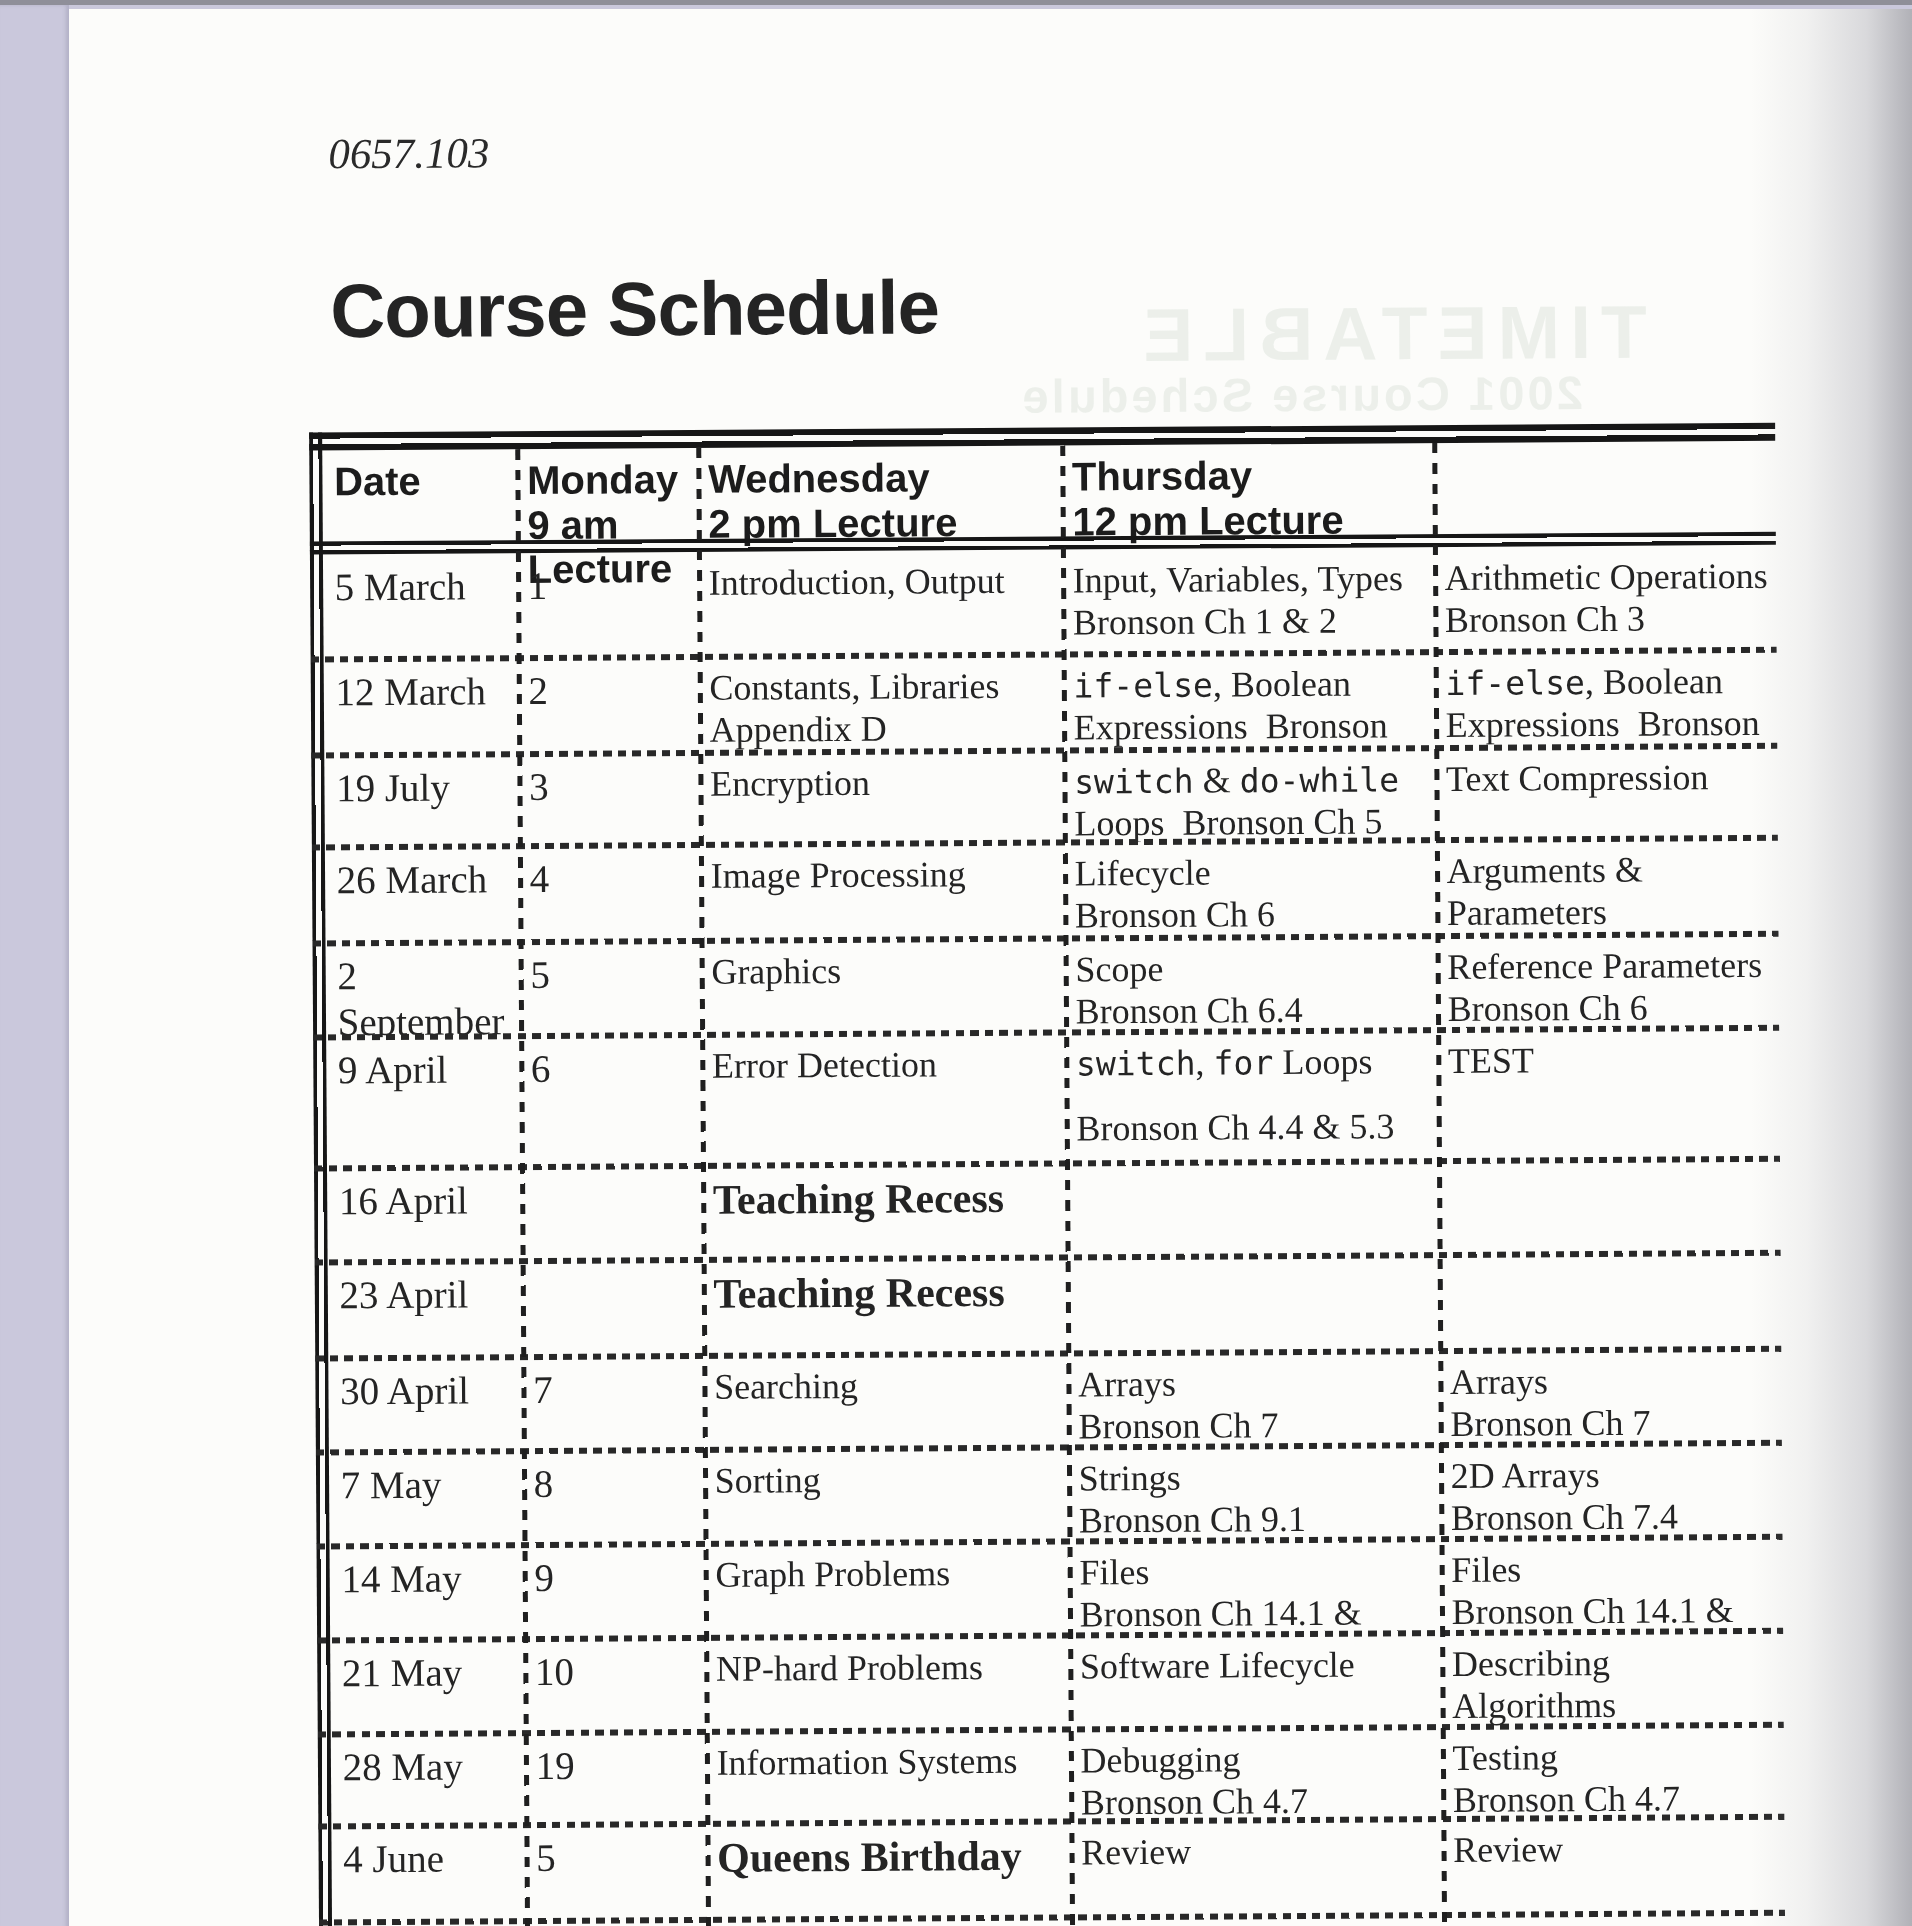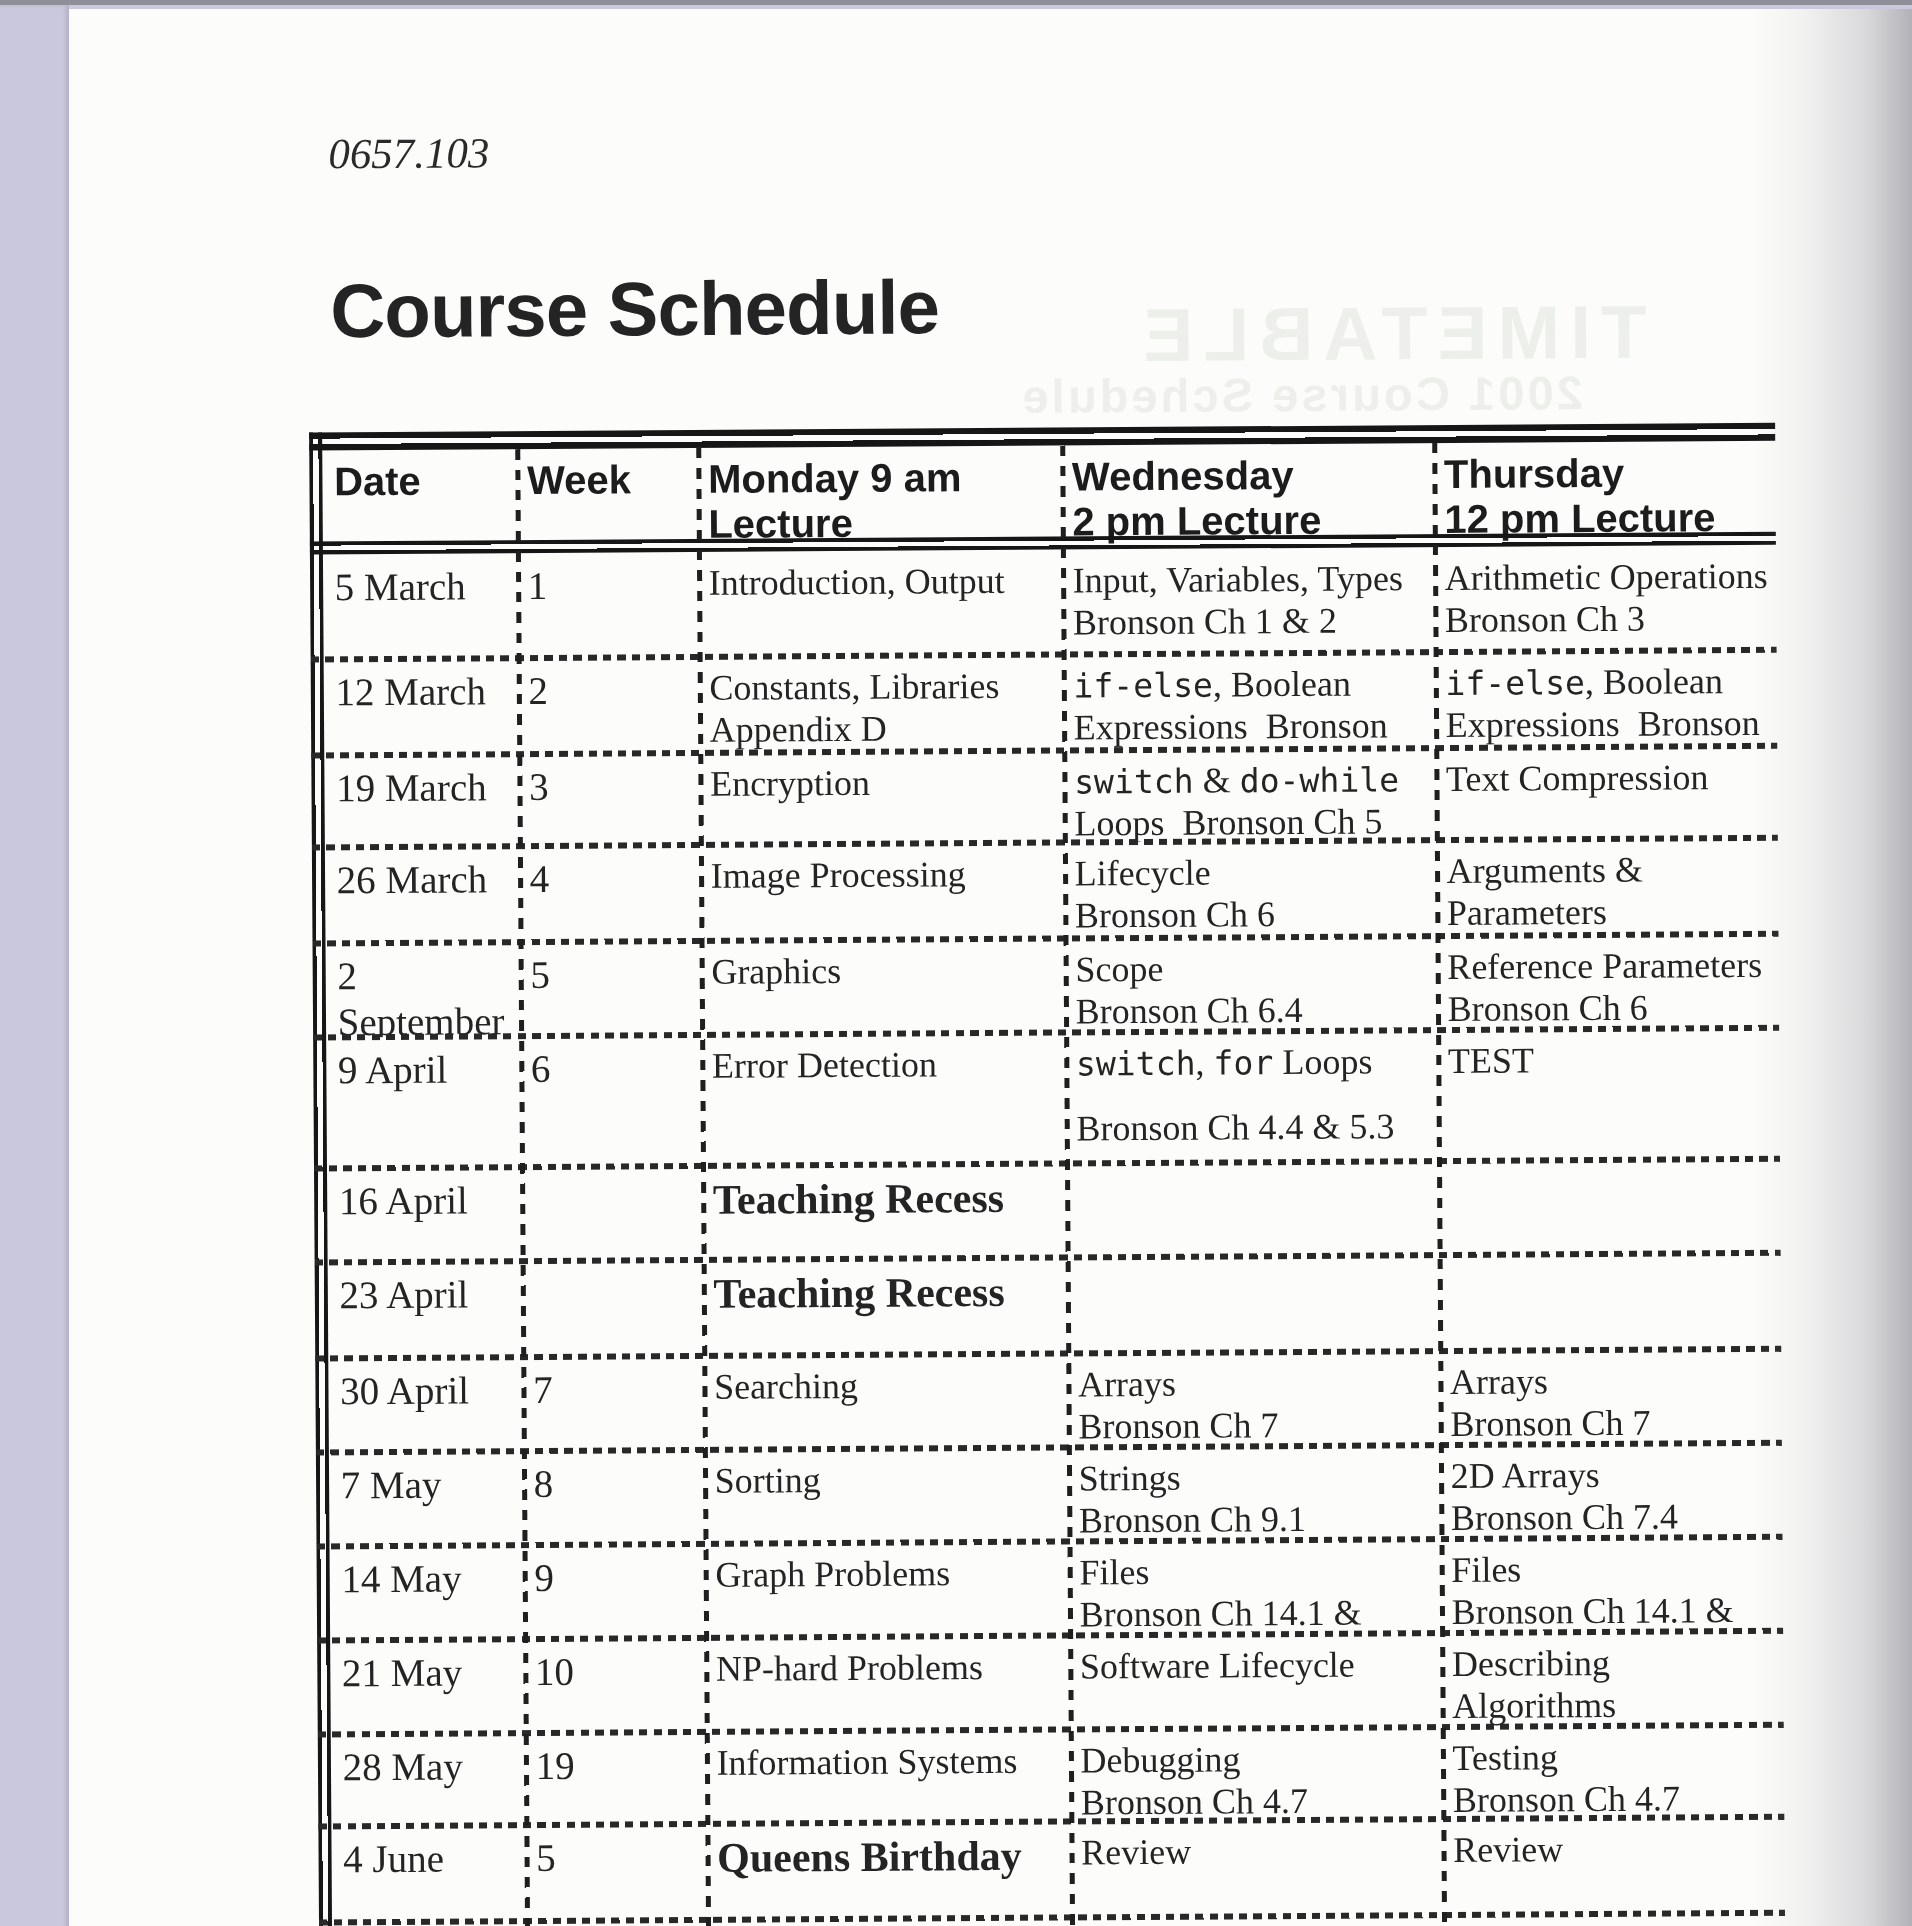--- a/index.html
+++ b/index.html
@@ -97,21 +97,20 @@
     <div class="ghost ghost-2">2001 Course Schedule</div>
 
     <div class="course-code">0657.103</div>
     <h1 class="page-title">Course Schedule</h1>
 
     <div class="sched-table">
       <div class="t-top"></div>
       <div class="t-left"></div>
       <div class="t-header" id="table-header">
           <div class="hcell">Date</div>
-          <div class="hcell">Week</div>
           <div class="hcell">Monday 9 am
 Lecture</div>
           <div class="hcell">Wednesday
 2 pm Lecture</div>
           <div class="hcell">Thursday
 12 pm Lecture</div>
         </div>
       <div class="t-headrule"></div>
       <div class="t-body" id="table-body">
           <div class="t-row has-sep" style="height: 105px;">
@@ -122,21 +121,21 @@
             <div class="cell cell-thu"><div class="line"><span>Arithmetic Operations</span></div><div class="line"><span>Bronson Ch 3</span></div></div>
           </div>
           <div class="t-row has-sep" style="height: 96px;">
             <div class="cell cell-date"><div class="line"><span>12 March</span></div></div>
             <div class="cell cell-week"><div class="line"><span>2</span></div></div>
             <div class="cell cell-mon"><div class="line"><span>Constants, Libraries</span></div><div class="line"><span>Appendix D</span></div></div>
             <div class="cell cell-wed"><div class="line"><span class="mono">if-else</span><span>, Boolean</span></div><div class="line"><span>Expressions  Bronson Ch 4</span></div></div>
             <div class="cell cell-thu"><div class="line"><span class="mono">if-else</span><span>, Boolean</span></div><div class="line"><span>Expressions  Bronson Ch 4</span></div></div>
           </div>
           <div class="t-row has-sep" style="height: 92px;">
-            <div class="cell cell-date"><div class="line"><span>19 March</span></div></div>
+            <div class="cell cell-date"><div class="line"><span>19 July</span></div></div>
             <div class="cell cell-week"><div class="line"><span>3</span></div></div>
             <div class="cell cell-mon"><div class="line"><span>Encryption</span></div></div>
             <div class="cell cell-wed"><div class="line"><span class="mono">switch</span><span> &amp; </span><span class="mono">do-while</span></div><div class="line"><span>Loops  Bronson Ch 5</span></div></div>
             <div class="cell cell-thu"><div class="line"><span>Text Compression</span></div></div>
           </div>
           <div class="t-row has-sep" style="height: 96px;">
             <div class="cell cell-date"><div class="line"><span>26 March</span></div></div>
             <div class="cell cell-week"><div class="line"><span>4</span></div></div>
             <div class="cell cell-mon"><div class="line"><span>Image Processing</span></div></div>
             <div class="cell cell-wed"><div class="line"><span>Lifecycle</span></div><div class="line"><span>Bronson Ch 6</span></div></div>

